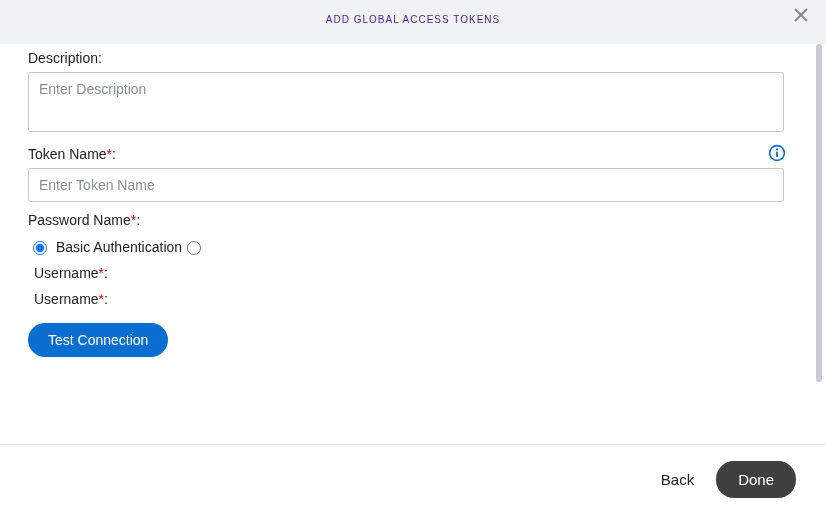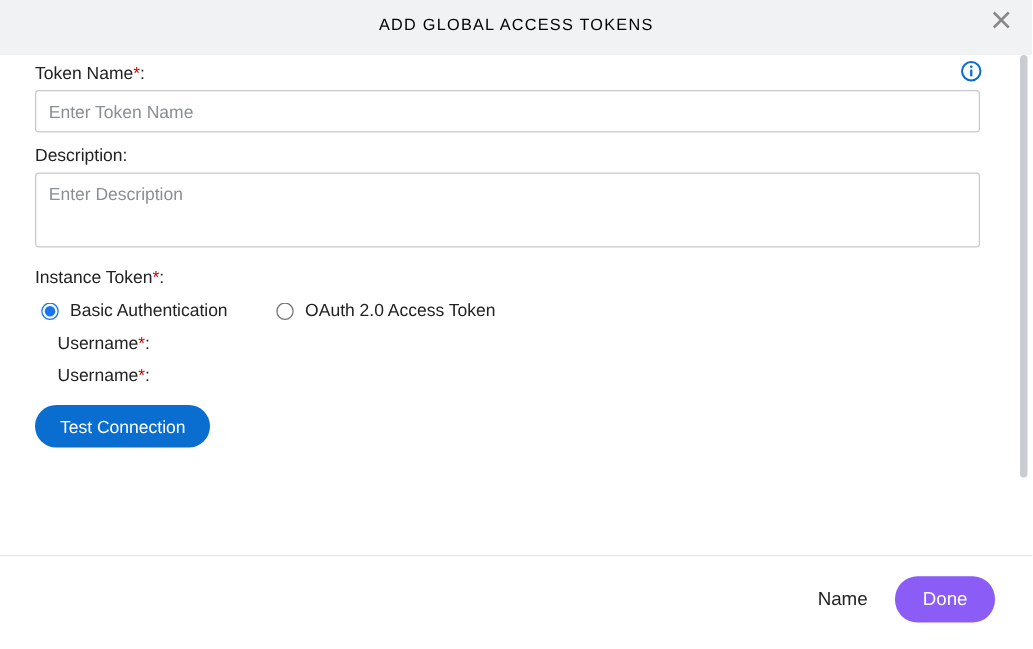--- a/index.html
+++ b/index.html
@@ -1,49 +1,49 @@
 <!DOCTYPE html>
 <html><head>
 <meta charset="utf-8">
 <style>
   * { box-sizing: border-box; }
   html, body { margin:0; padding:0; font-family: Arial, Helvetica, sans-serif; color:#333; background:#fff; }
   .dialog { width:826px; height:519px; position:relative; overflow:hidden; background:#fff; }
-  .header { height:44px; background:#f1f2f3; position:relative; text-align:center; line-height:40px; font-size:13px; letter-spacing:1px; color:#000000; }
+  .header { height:44px; background:#f1f2f3; position:relative; text-align:center; line-height:40px; font-size:10px; letter-spacing:1px; color:#4c1d95; }
   .close { position:absolute; right:10px; top:0; height:40px; width:30px; display:flex; align-items:center; justify-content:center; color:#888; cursor:pointer; }
   .close svg { width:16px; height:16px; stroke:#888; stroke-width:2; }
   .body-viewport { position:absolute; top:40px; left:0; right:0; bottom:75px; overflow:hidden; }
   .body-scroll { position:absolute; top:0; left:0; right:14px; bottom:0; overflow:hidden; padding:10px 28px 0 28px; }
   .scrollbar { position:absolute; right:4px; top:4px; width:6px; height:338px; background:#c9cdd1; border-radius:3px; cursor:pointer; }
   .form-row { margin-bottom:10px; }
   .label-line { font-size:14px; color:#222; margin-bottom:6px; position:relative; }
   .req { color:#d40000; }
   .info-icon { position:absolute; right:-2px; top:-2px; cursor:pointer; }
   .info-icon svg { width:18px; height:18px; }
   input.text, textarea.text {
     width:100%; border:1px solid #c7c9cc; border-radius:3px; padding:8px 10px;
     font-size:14px; color:#333; outline:none; background:#fff; font-family:inherit;
   }
   input.text::placeholder, textarea.text::placeholder { color:#8a8f94; }
   textarea.text { height:60px; resize:none; }
-  .auth-row { display:flex; gap:34px; margin:6px 0 10px 0; }
+  .auth-row { display:flex; margin:6px 0 10px 0; }
   .radio-opt { display:flex; align-items:center; gap:6px; font-size:14px; color:#222; cursor:pointer; }
   .radio-opt input[type=radio] { accent-color:#1976f2; width:14px; height:14px; cursor:pointer; }
-  .indented { margin-left:18px; }
+  .indented { margin-left:6px; }
   .test-btn {
     display:inline-block; background:#0a6ed1; color:#fff; border:none; border-radius:18px;
     padding:9px 20px; font-size:14px; cursor:pointer; margin-top:6px;
   }
   .footer {
     position:absolute; left:0; right:0; bottom:0; height:75px; border-top:1px solid #e3e6e9;
     display:flex; align-items:center; justify-content:flex-end; gap:18px; padding:0 30px 6px 0; background:#fff;
   }
   .back-btn { background:none; border:none; font-size:15px; color:#222; cursor:pointer; padding:6px 4px; }
   .done-btn {
-    background:#8b5cf6; color:#fff; border:none; border-radius:18px;
+    background:#404040; color:#fff; border:none; border-radius:18px;
     padding:10px 22px; font-size:15px; cursor:default;
   }
 </style>
 </head>
 <body>
 
 <div class="dialog">
 
   <div class="header">
     <span>ADD GLOBAL ACCESS TOKENS</span>
@@ -54,52 +54,51 @@
             <line x1="14" y1="2" x2="2" y2="14"></line>
           </svg>
       </span>
     </div>
   </div>
 
   <div class="body-viewport">
     <div class="body-scroll">
 
       <div class="form-row">
+        <div class="label-line">Description:</div>
+        <textarea class="text" placeholder="Enter Description" style=""></textarea>
+      </div>
+
+      <div class="form-row">
         <div class="label-line">
           <span>Token Name</span><span class="req">*</span><span>:</span>
           <span class="info-icon">
             <svg viewBox="0 0 20 20">
                 <circle cx="10" cy="10" r="8.2" fill="none" stroke="#0a6ed1" stroke-width="1.8"></circle>
                 <circle cx="10" cy="6" r="1.2" fill="#0a6ed1"></circle>
                 <rect x="9" y="8.5" width="2" height="6" fill="#0a6ed1"></rect>
               </svg>
           </span>
         </div>
         <input class="text" type="text" placeholder="Enter Token Name" style="">
       </div>
 
       <div class="form-row">
-        <div class="label-line">Description:</div>
-        <textarea class="text" placeholder="Enter Description" style=""></textarea>
-      </div>
-
-      <div class="form-row">
         <div class="label-line">
-          <span>Instance Token</span><span class="req">*</span><span>:</span>
+          <span>Password Name</span><span class="req">*</span><span>:</span>
         </div>
       </div>
 
       <div class="auth-row">
         <label class="radio-opt">
           <input type="radio" name="auth" checked="" style="">
           <span>Basic Authentication</span>
         </label>
         <label class="radio-opt">
           <input type="radio" name="auth" style="">
-          <span>OAuth 2.0 Access Token</span>
         </label>
       </div>
 
       <div class="form-row indented">
         <div class="label-line">
           <span>Username</span><span class="req">*</span><span>:</span>
         </div>
       </div>
 
       <div class="form-row indented">
@@ -108,17 +107,17 @@
         </div>
       </div>
 
       <button class="test-btn">Test Connection</button>
 
     </div>
     <div class="scrollbar"></div>
   </div>
 
   <div class="footer">
-    <button class="back-btn">Name</button>
+    <button class="back-btn">Back</button>
     <button class="done-btn">Done</button>
   </div>
 
 </div>
 
 </body></html>

